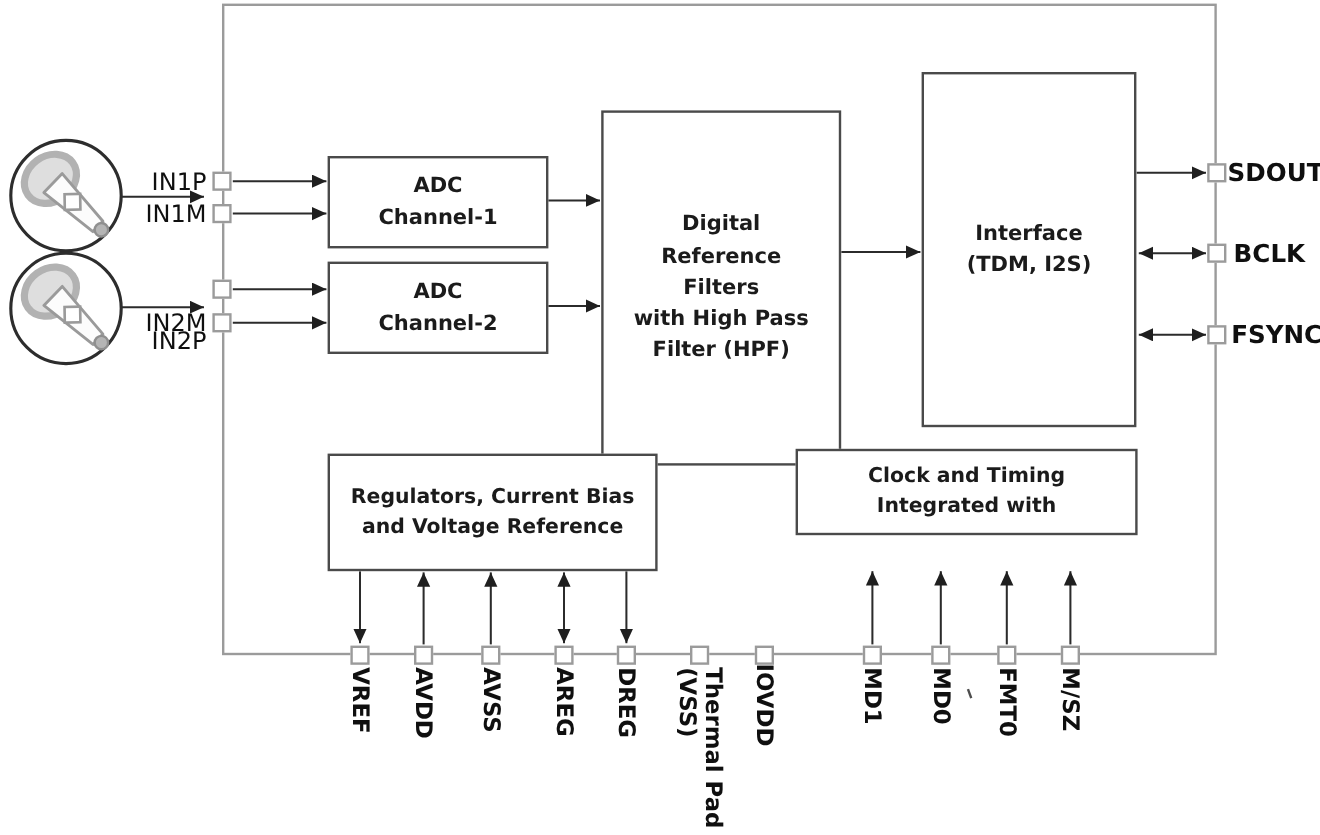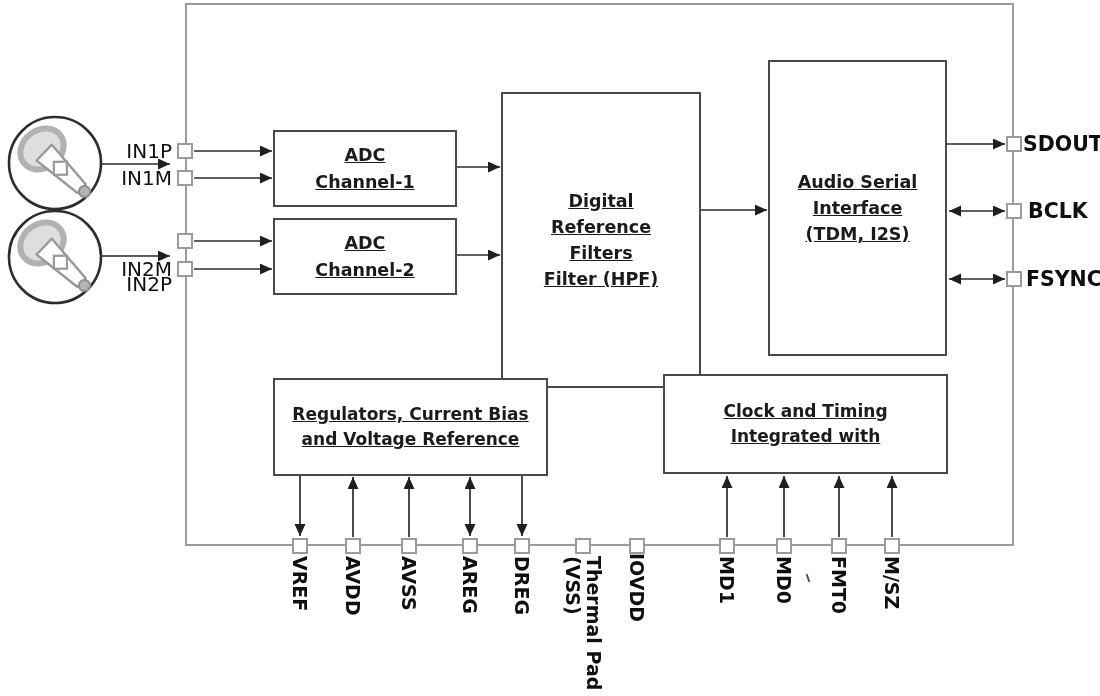--- a/index.html
+++ b/index.html
@@ -8,28 +8,28 @@
     font-family:"DejaVu Sans","Liberation Sans",sans-serif;color:#111;
   }
   .chip{
     position:absolute;left:185px;top:3px;width:829px;height:543px;
     border:2px solid #9b9b9b;box-sizing:border-box;background:#fff;
   }
   svg.wires{position:absolute;left:0;top:0;pointer-events:none;}
   .block{
     position:absolute;background:#fff;border:2px solid #4a4a4a;box-sizing:border-box;
     display:flex;flex-direction:column;align-items:center;justify-content:center;
-    text-align:center;font-weight:bold;font-size:17.5px;line-height:1.5;color:#1b1b1b;text-decoration:underline;
+    text-align:center;font-weight:bold;font-size:17.5px;line-height:1.5;color:#1b1b1b;
   }
   #b-adc1{left:273px;top:130px;width:184px;height:77px;}
   #b-adc2{left:273px;top:218px;width:184px;height:77px;}
   #b-dec {left:501px;top:60px;width:200px;height:296px;margin-top:32px;}
   #b-asi {left:768px;top:60px;width:179px;height:296px;}
   #b-reg {left:273px;top:378px;width:275px;height:98px;font-size:17px;}
-  #b-clk {left:663px;top:374px;width:285px;height:100px;font-size:17px;}
+  #b-clk {left:663px;top:374px;width:285px;height:72px;font-size:17px;}
   .pin{
     position:absolute;width:16px;height:16px;box-sizing:border-box;
     background:#fff;border:2px solid #9b9b9b;
   }
   .in-label{
     position:absolute;left:88px;width:84px;text-align:right;
     font-weight:normal;font-size:20px;line-height:22px;color:#0f0f0f;
   }
   .right-label{
     position:absolute;font-weight:bold;font-size:20.5px;line-height:22px;color:#0f0f0f;
@@ -107,24 +107,24 @@
     <span>Channel-1</span>
   </div>
   <div class="block" id="b-adc2">
     <span>ADC</span>
     <span>Channel-2</span>
   </div>
   <div class="block" id="b-dec">
     <span>Digital</span>
     <span>Reference</span>
     <span>Filters</span>
+    <span>with High Pass</span>
     <span>Filter (HPF)</span>
   </div>
   <div class="block" id="b-asi">
-    <span>Audio Serial</span>
     <span>Interface</span>
     <span>(TDM, I2S)</span>
   </div>
   <div class="block" id="b-reg">
     <span>Regulators, Current Bias</span>
     <span>and  Voltage Reference</span>
   </div>
   <div class="block" id="b-clk">
     <span>Clock and Timing</span>
     <span>Integrated with</span>

